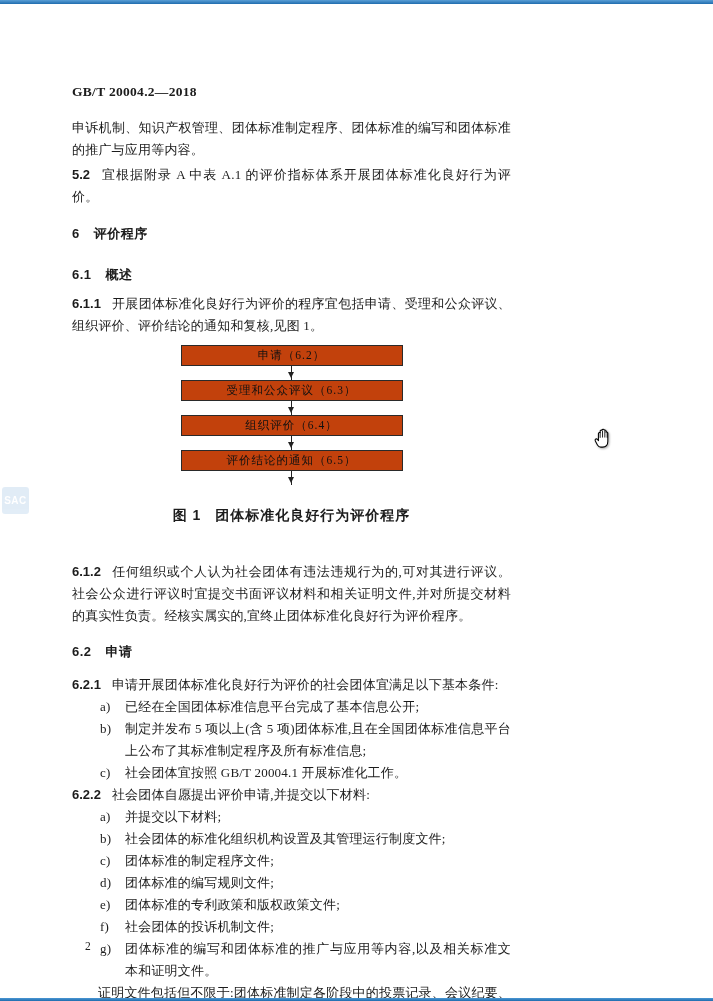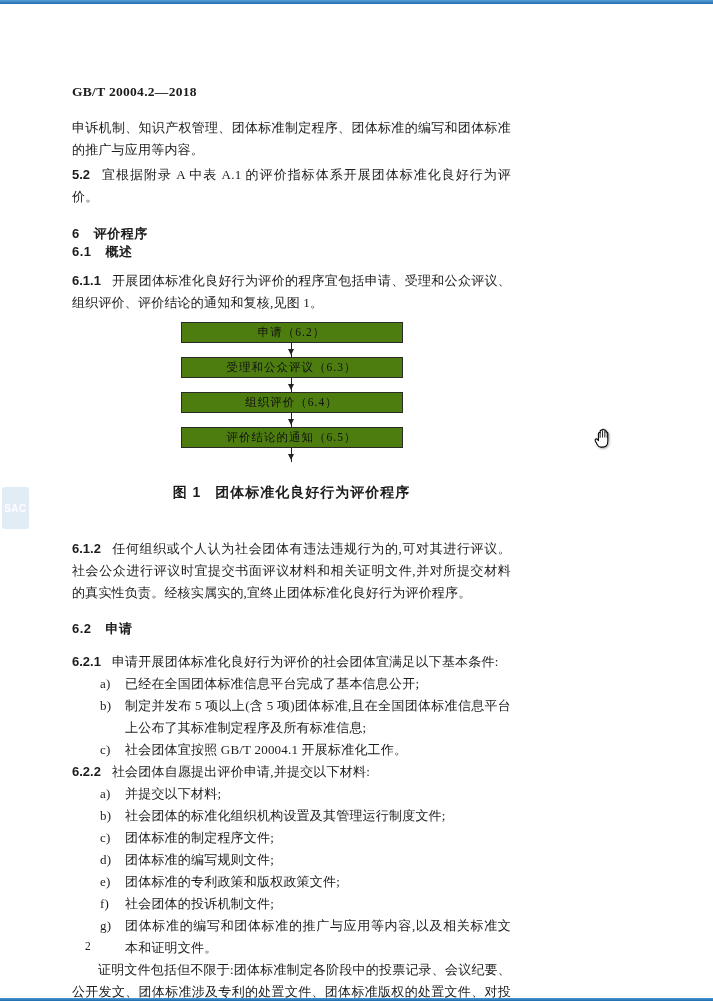--- a/index.html
+++ b/index.html
@@ -10,21 +10,21 @@
     background:#ffffff;
     font-family:"Liberation Serif", serif;
     color:#1c1c1c;
     overflow:hidden;
   }
   .chrome-bar { position:absolute; left:0; width:713px; z-index:5; }
   .chrome-bar.top { top:0; height:4px; background:linear-gradient(#5a9fd6,#1f6cae); }
   .chrome-bar.bottom { bottom:0; height:3px; background:linear-gradient(#4a97d4,#1f6cae); }
 
   .watermark {
-    position:absolute; left:2px; top:487px; width:27px; height:42px;
+    position:absolute; left:2px; top:487px; width:27px; height:27px;
     background:#b9d3ec; opacity:.42; border-radius:3px; z-index:4;
     display:flex; align-items:center; justify-content:center;
     color:#ffffff; font-family:"Liberation Sans",sans-serif;
     font-weight:bold; font-size:10px; letter-spacing:.5px;
   }
 
   .content {
     position:absolute; top:0; left:0; width:581px; height:1001px;
     padding:84px 70px 0 72px;
   }
@@ -41,30 +41,30 @@
     margin-right:11px; letter-spacing:0;
   }
   .clause-52 { margin-top:3px; }
 
   h2.sec {
     font-family:"Liberation Sans",sans-serif; font-weight:bold;
     font-size:13px; letter-spacing:.5px;
   }
   h2 .sec-num { margin-right:14px; }
   .sec-6  { margin-top:17px; }
-  .sec-61 { margin-top:0; }
+  .sec-61 { margin-top:23px; }
   .sec-62 { margin-top:16px; }
 
   .clause-611 { margin-top:9px; }
   .clause-612 { margin-top:36px; }
   .clause-621 { margin-top:13px; }
 
   .flowchart { width:222px; margin:8px auto 0; }
   .fc-box {
-    width:222px; border:1.5px solid #2a2a2a; background:#4d7c0f;
+    width:222px; border:1.5px solid #2a2a2a; background:#c2410c;
     font-size:11.5px; line-height:19px; text-align:center;
     letter-spacing:1px; color:#111;
   }
   .fc-arrow {
     width:0; height:14px; border-left:1.3px solid #222;
     margin:0 auto; position:relative;
   }
   .fc-arrow::after {
     content:""; position:absolute; left:-4.2px; bottom:-1px;
     width:0; height:0; border:3.5px solid transparent; border-top:6.5px solid #222;

